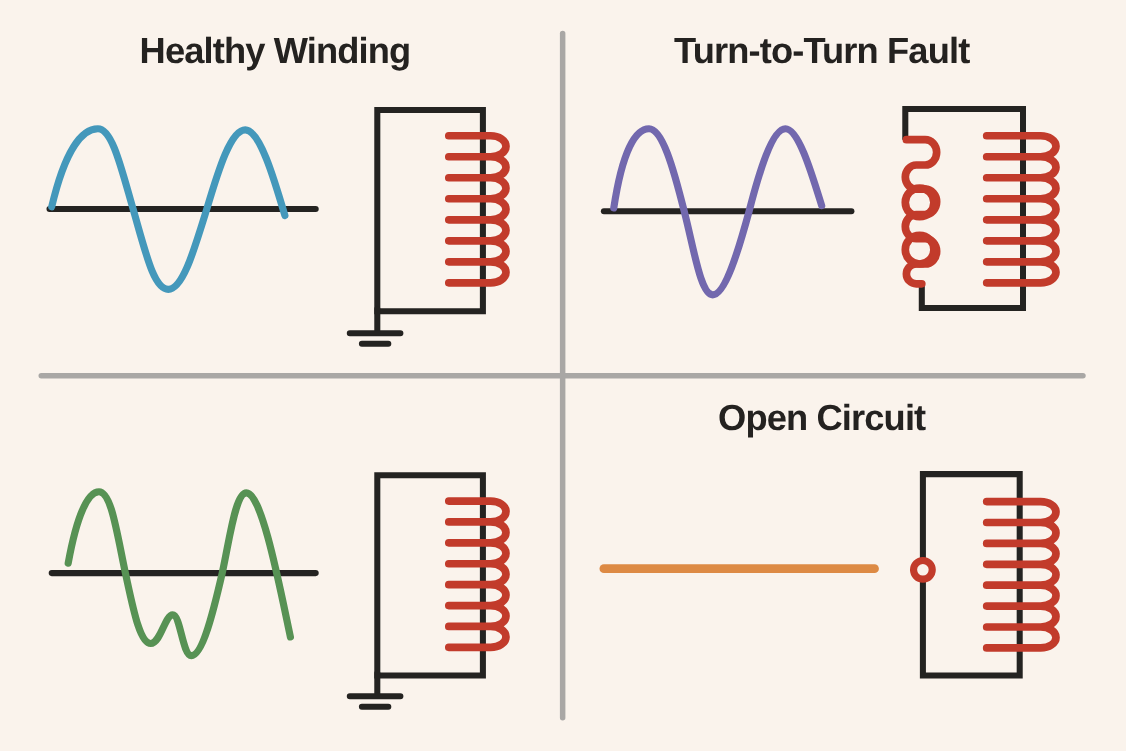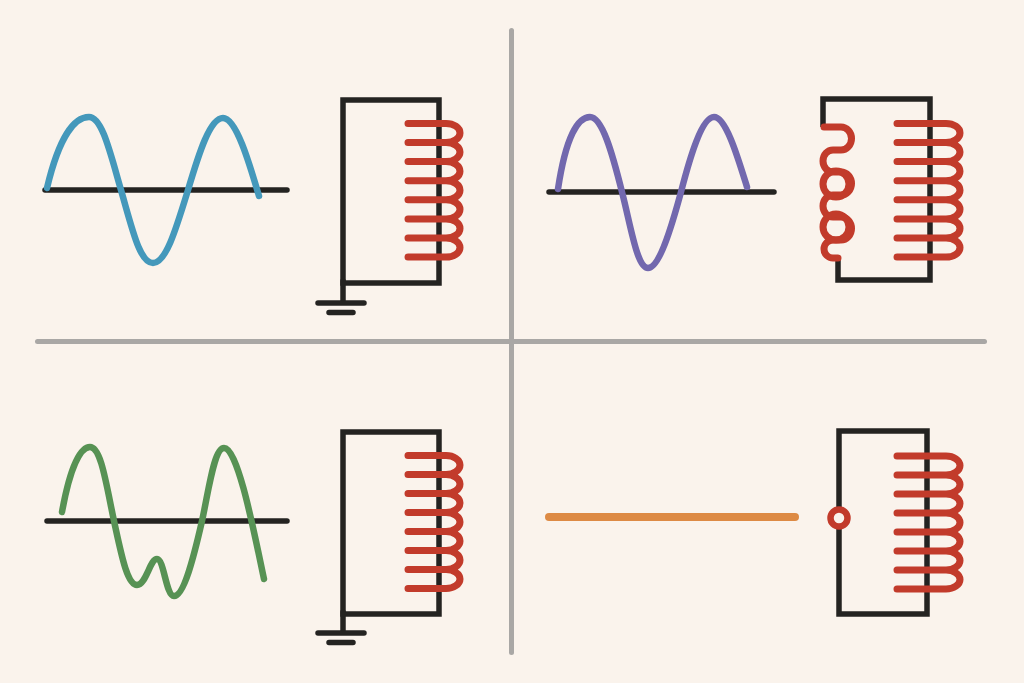--- a/index.html
+++ b/index.html
@@ -28,20 +28,23 @@
   .divider{position:absolute;background:var(--divider);border-radius:3px;}
   .divider.v{left:509px;top:28px;width:5px;height:627px;}
   .divider.h{left:35px;top:339px;width:952px;height:5px;}
   svg *{vector-effect:none;}
 </style>
 </head>
 <body>
 
 <div class="canvas">
 
+  <div class="title" style="left:0;top:27px;width:500px;">Healthy Winding</div>
+  <div class="title" style="left:512px;top:27px;width:470px;">Turn-to-Turn Fault</div>
+  <div class="title" style="left:512px;top:361px;width:470px;">Open Circuit</div>
 
   <svg class="quad-svg" style="left:0;top:0;" width="512" height="341" viewBox="0 0 512 341">
     <path d="M45 190H287" fill="none" stroke="var(--ink,#242321)" stroke-width="5.5" stroke-linecap="round"></path>
     <path d="M47 188C60 133 76 117 89 117C102 117 110 152 121 190C133 232 140 263 153 263C166 263 176 229 188 190C199 153 210 118 223 118C236 118 249 162 259 196" fill="none" stroke="var(--healthy-wave,#4498bb)" stroke-width="6.5" stroke-linecap="round"></path>
     <path d="M343 100H439V283H343Z" fill="none" stroke="var(--ink,#242321)" stroke-width="5.5" stroke-linejoin="miter"></path>
     <path d="M343 281V303M318 303H364M329 312.5H353" fill="none" stroke="var(--ink,#242321)" stroke-width="5.5" stroke-linecap="round"></path>
     <path d="M408 123.4H446M408 142.5H446M408 161.6H446M408 180.7H446M408 199.8H446M408 218.9H446M408 238H446M408 257.1H446M446 123.4A14 9.55 0 0 1 446 142.5A14 9.55 0 0 1 446 161.6A14 9.55 0 0 1 446 180.7A14 9.55 0 0 1 446 199.8A14 9.55 0 0 1 446 218.9A14 9.55 0 0 1 446 238A14 9.55 0 0 1 446 257.1" fill="none" stroke="var(--coil-red,#c23b2b)" stroke-width="7" stroke-linecap="round"></path>
   </svg>
 
   <svg class="quad-svg" style="left:512px;top:0;" width="512" height="341" viewBox="512 0 512 341">

